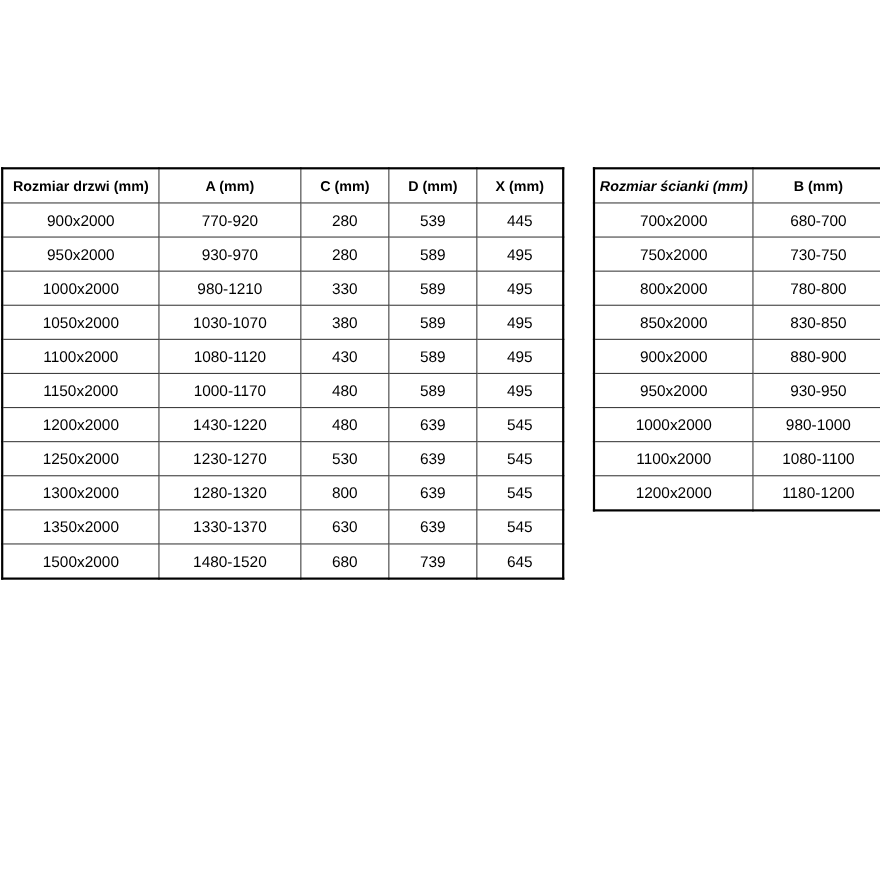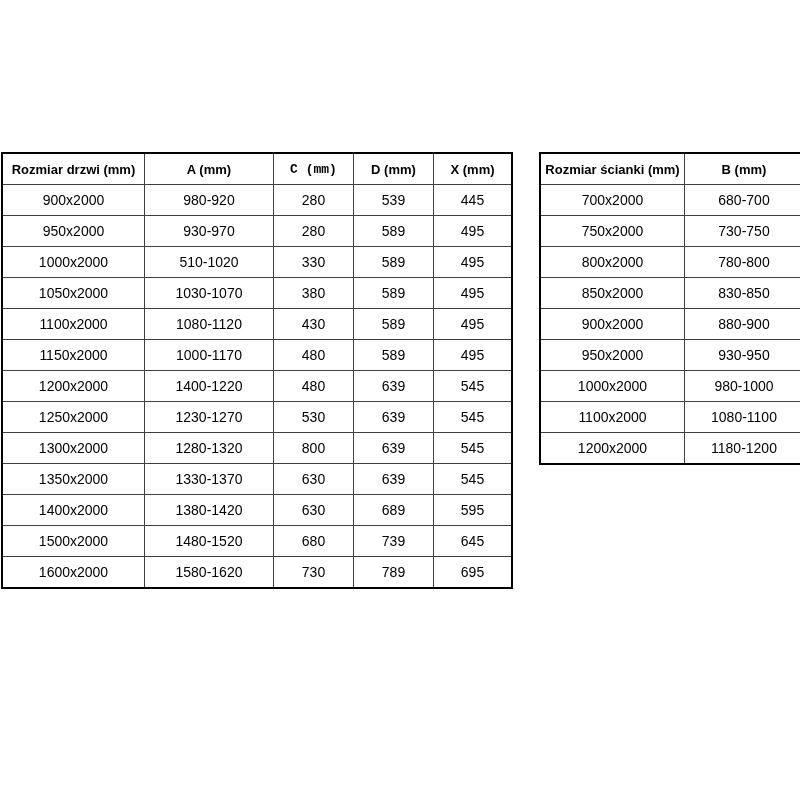--- a/index.html
+++ b/index.html
@@ -48,64 +48,64 @@
     color: #000000;
   }
   
   #doors-table {
     left: 1px;
     top: 152px;
     width: 484px;
   }
   #doors-table th:nth-child(1) { width: 137px; margin-top: 40px; }
   #doors-table th:nth-child(2) { width: 124px; }
-  #doors-table th:nth-child(3) { width: 75px; font-family: Liberation Mono, monospace; }
+  #doors-table th:nth-child(3) { width: 75px; }
   #doors-table th:nth-child(4) { width: 75px; }
   #doors-table th:nth-child(5) { width: 73px; }
   
   #wall-table {
     left: 539px;
     top: 152px;
     width: 253px;
   }
-  #wall-table th:nth-child(1) { width: 139px; }
+  #wall-table th:nth-child(1) { width: 139px; font-style: italic; }
   #wall-table th:nth-child(2) { width: 114px; }
 </style>
 </head>
 <body>
 
 <div class="canvas">
   <table id="doors-table" class="dim-table">
       <thead>
         <tr>
           <th>Rozmiar drzwi (mm)</th>
           <th>A (mm)</th>
           <th>C (mm)</th>
           <th>D (mm)</th>
           <th>X (mm)</th>
         </tr>
       </thead>
       <tbody>
         <tr>
           <td>900x2000</td>
-          <td>980-920</td>
+          <td>770-920</td>
           <td>280</td>
           <td>539</td>
           <td>445</td>
         </tr>
         <tr>
           <td>950x2000</td>
           <td>930-970</td>
           <td>280</td>
           <td>589</td>
           <td>495</td>
         </tr>
         <tr>
           <td>1000x2000</td>
-          <td>510-1020</td>
+          <td>980-1210</td>
           <td>330</td>
           <td>589</td>
           <td>495</td>
         </tr>
         <tr>
           <td>1050x2000</td>
           <td>1030-1070</td>
           <td>380</td>
           <td>589</td>
           <td>495</td>
@@ -119,21 +119,21 @@
         </tr>
         <tr>
           <td>1150x2000</td>
           <td>1000-1170</td>
           <td>480</td>
           <td>589</td>
           <td>495</td>
         </tr>
         <tr>
           <td>1200x2000</td>
-          <td>1400-1220</td>
+          <td>1430-1220</td>
           <td>480</td>
           <td>639</td>
           <td>545</td>
         </tr>
         <tr>
           <td>1250x2000</td>
           <td>1230-1270</td>
           <td>530</td>
           <td>639</td>
           <td>545</td>
@@ -144,42 +144,28 @@
           <td>800</td>
           <td>639</td>
           <td>545</td>
         </tr>
         <tr>
           <td>1350x2000</td>
           <td>1330-1370</td>
           <td>630</td>
           <td>639</td>
           <td>545</td>
-        </tr>
-        <tr>
-          <td>1400x2000</td>
-          <td>1380-1420</td>
-          <td>630</td>
-          <td>689</td>
-          <td>595</td>
         </tr>
         <tr>
           <td>1500x2000</td>
           <td>1480-1520</td>
           <td>680</td>
           <td>739</td>
           <td>645</td>
         </tr>
-        <tr>
-          <td>1600x2000</td>
-          <td>1580-1620</td>
-          <td>730</td>
-          <td>789</td>
-          <td>695</td>
-        </tr>
       </tbody>
     </table>
 
   <table id="wall-table" class="dim-table">
       <thead>
         <tr>
           <th>Rozmiar ścianki (mm)</th>
           <th>B (mm)</th>
         </tr>
       </thead>

